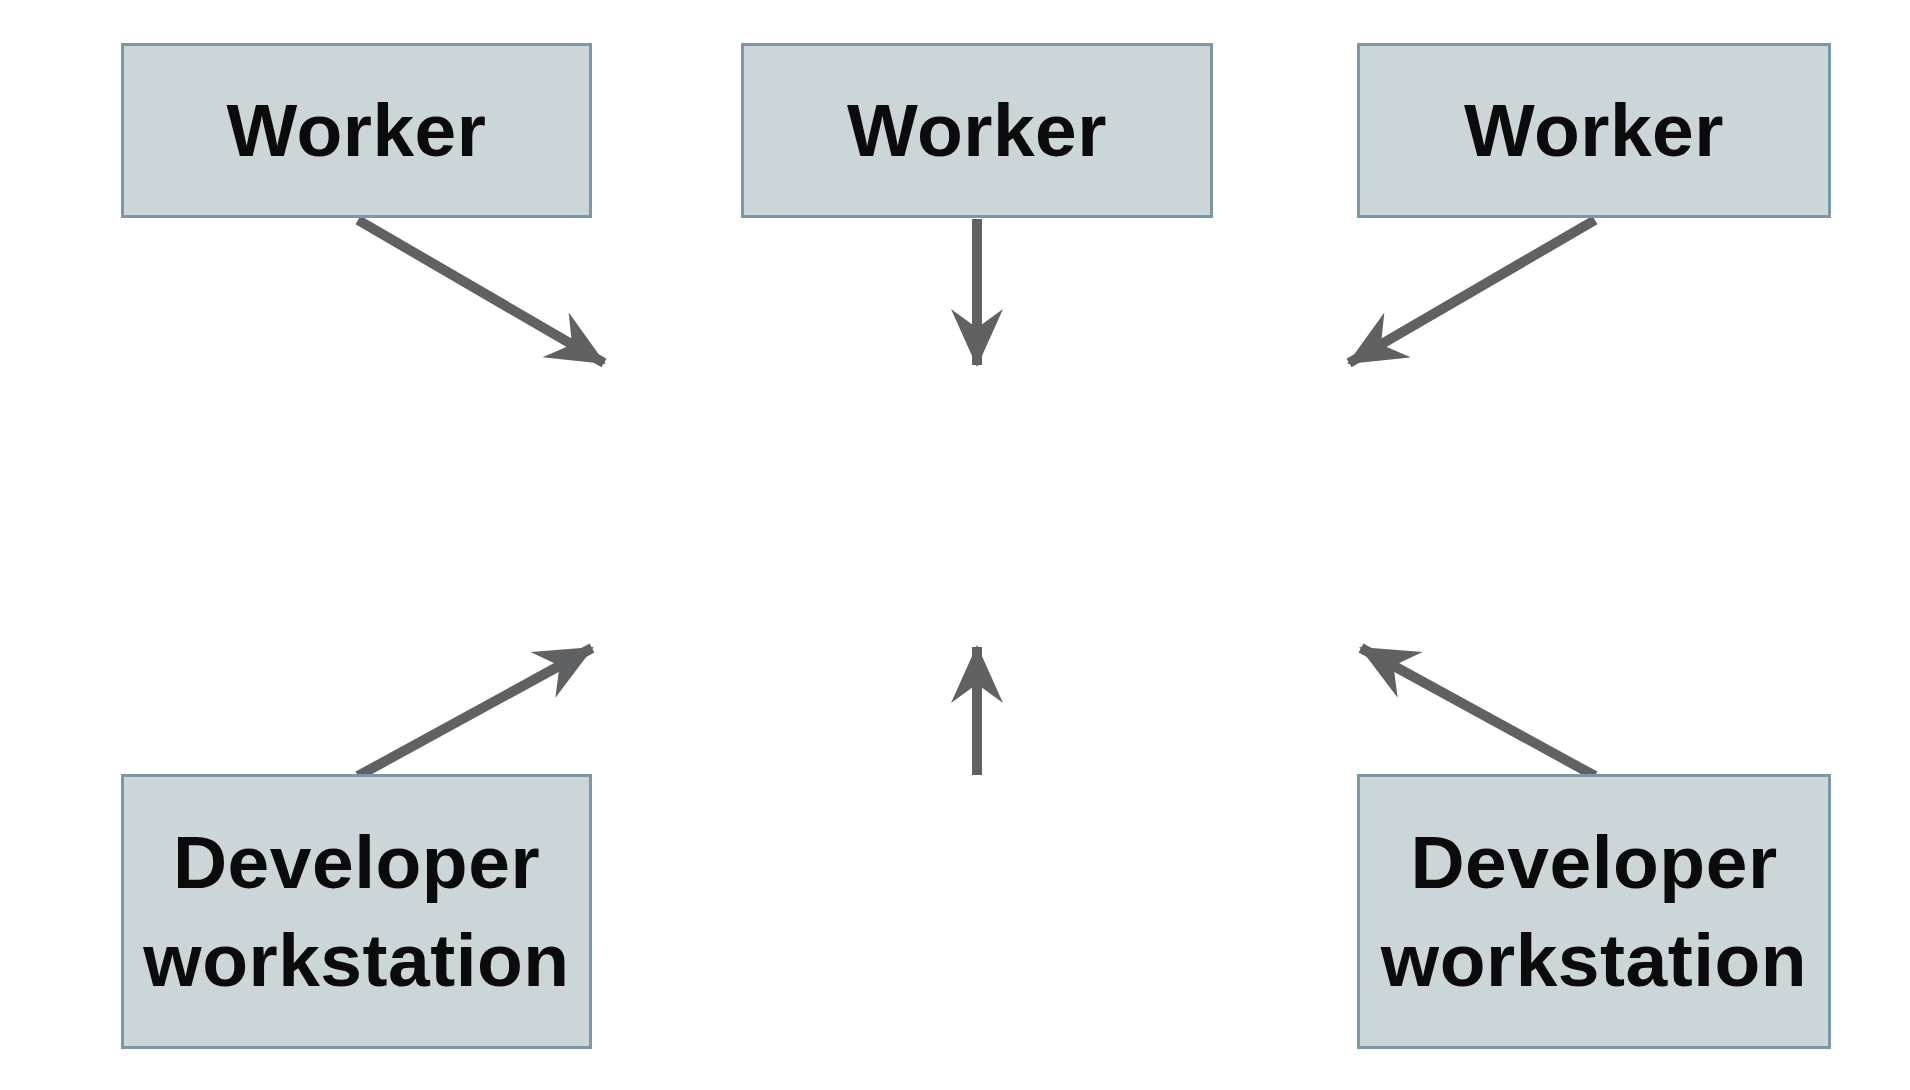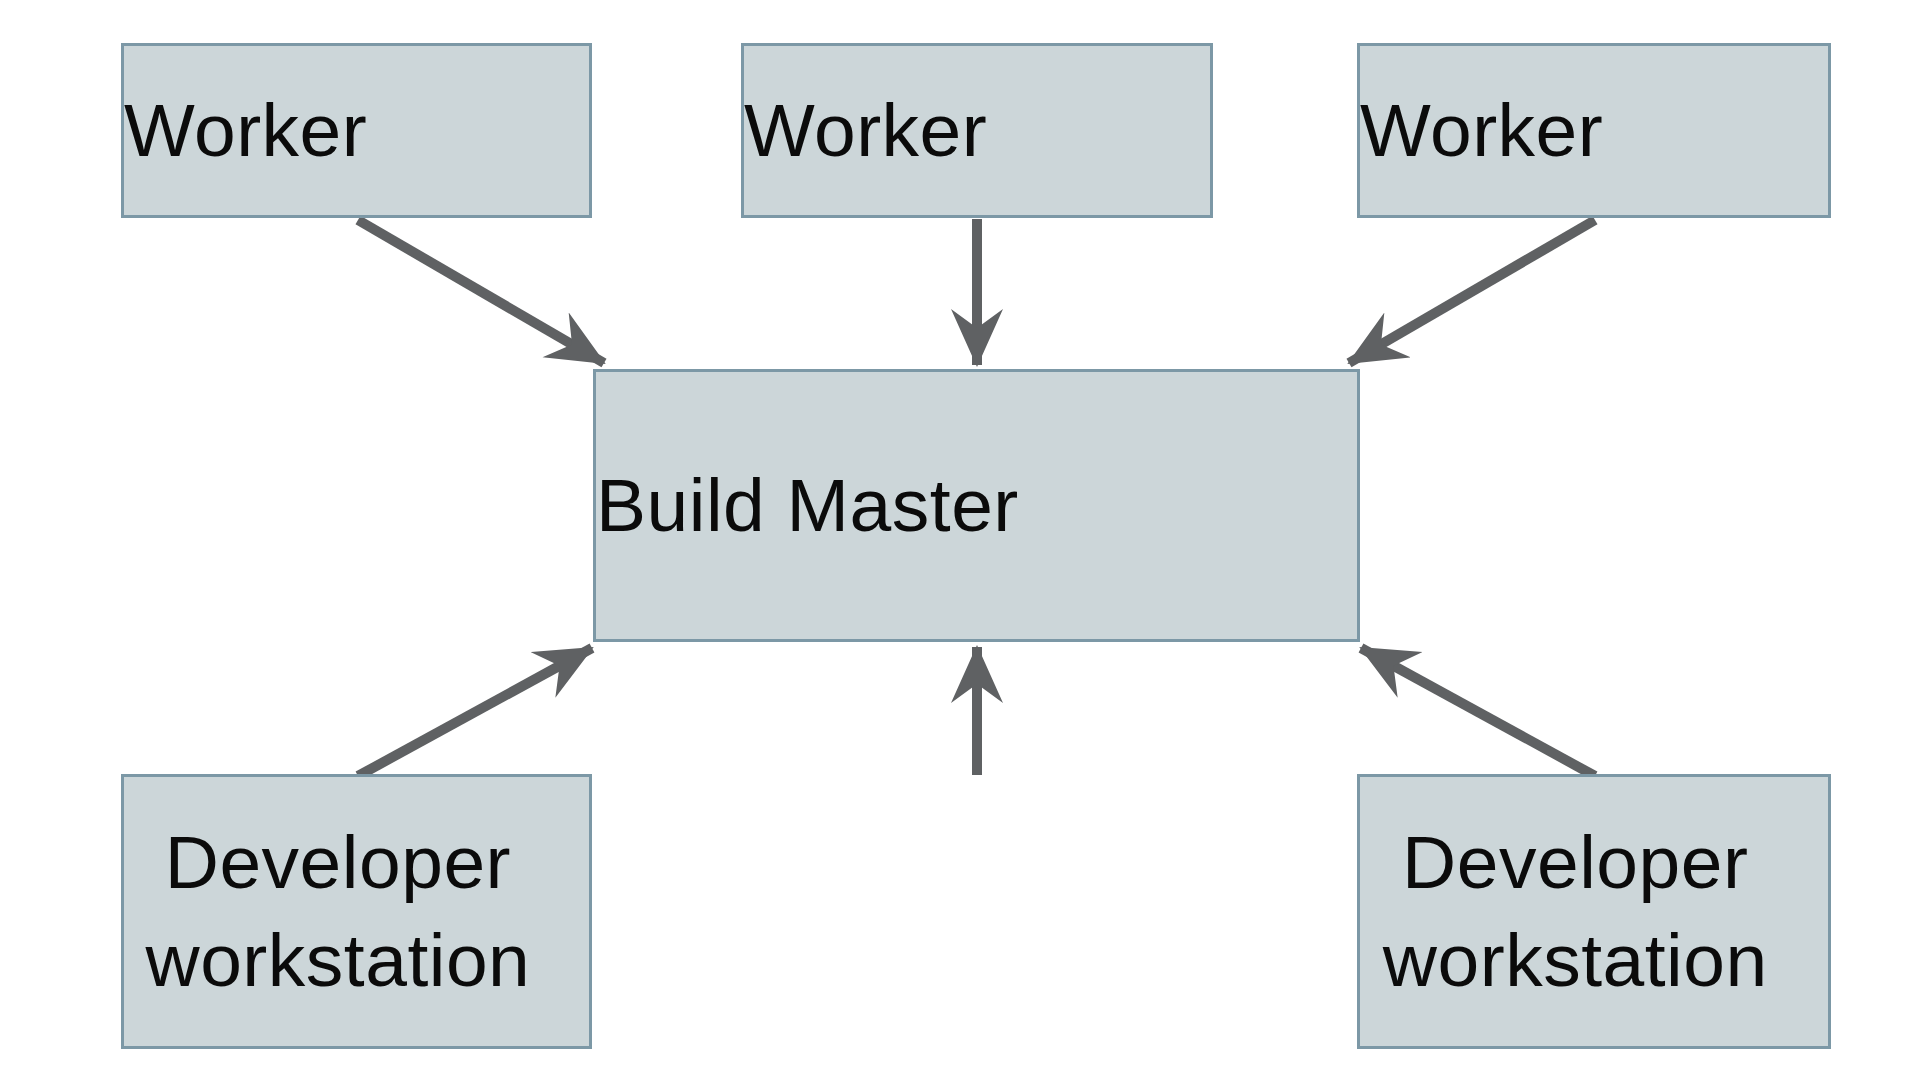--- a/index.html
+++ b/index.html
@@ -26,26 +26,27 @@
     width:1910px;height:1090px;
     pointer-events:none;
   }
   .node{
     position:absolute;
     box-sizing:border-box;
     background:var(--box-fill);
     border:3px solid var(--box-border);
     display:flex;
     align-items:center;
-    justify-content:flex-start;
+    justify-content:center;
     text-align:center;
     color:var(--text-color);
     font-size:75px;
     line-height:1.3;
     letter-spacing:0.5px;
+    font-weight:bold;
   }
   
   .node.worker-1{left:121px;top:43px;width:471px;height:175px;}
   .node.worker-2{left:741px;top:43px;width:472px;height:175px;}
   .node.worker-3{left:1357px;top:43px;width:474px;height:175px;}
   
   .node.build-master{left:593px;top:369px;width:767px;height:273px;}
   
   .node.dev-left{left:121px;top:774px;width:471px;height:275px;}
   .node.ci-server{left:741px;top:774px;width:472px;height:275px;}
@@ -88,23 +89,20 @@
   </div>
 
   <div class="node worker-2">
     <span class="label">Worker</span>
   </div>
 
   <div class="node worker-3">
     <span class="label">Worker</span>
   </div>
 
-  <div class="node build-master">
-    <span class="label">Build Master</span>
-  </div>
 
   <div class="node dev-left">
     <span class="label">Developer workstation</span>
   </div>
 
 
   <div class="node dev-right">
     <span class="label">Developer workstation</span>
   </div>
 

